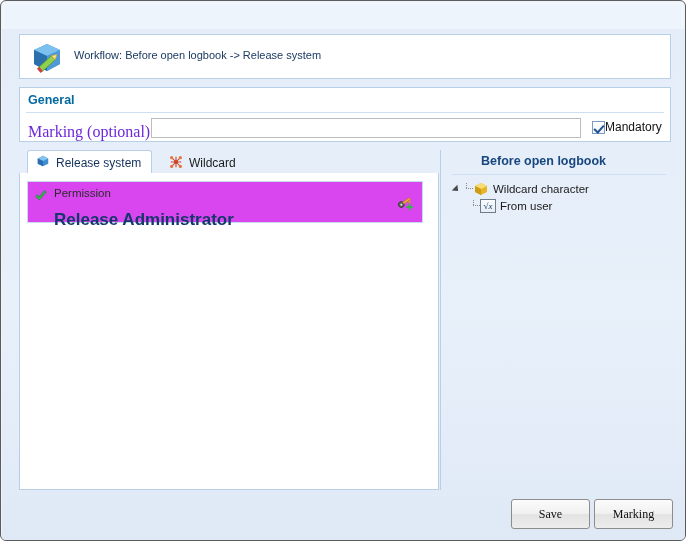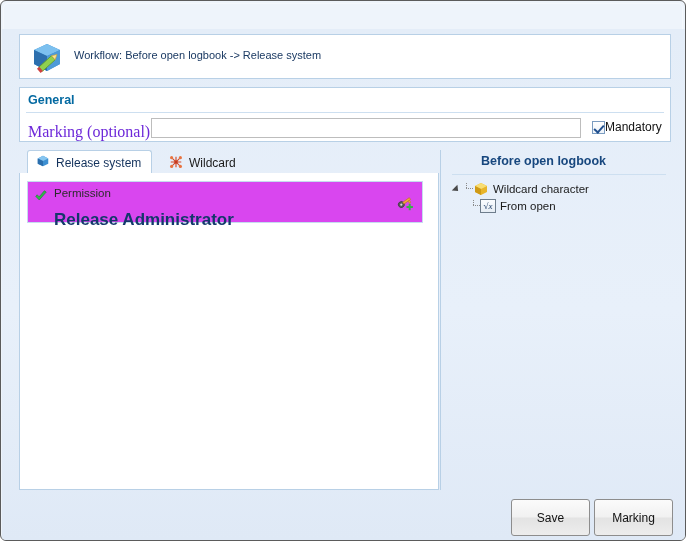--- a/index.html
+++ b/index.html
@@ -360,26 +360,26 @@
 
   
   .footer {
     position: absolute;
     left: 0; top: 466px;
     width: 683px; height: 45px;
   }
   .btn {
     position: absolute;
     top: 4px;
-    width: 79px; height: 37px;
+    width: 79px; height: 30px;
     box-sizing: border-box;
     border: 1px solid #8d8d8d;
     border-radius: 3px;
     background: linear-gradient(to bottom, #fbfbfb 0%, #f1f1f1 48%, #e3e3e3 52%, #ededed 100%);
-    font-family: Liberation Sans, sans-serif;
+    font-family: Liberation Serif, serif;
     font-size: 12px;
     color: #111;
     cursor: default;
   }
   .btn.save { left: 509px; }
   .btn.cancel { left: 592px; }
 </style>
 </head>
 <body>
 
@@ -489,21 +489,21 @@
                 <polygon points="8,2 14,5 14,11 8,14 2,11 2,5" fill="#e8b52a"></polygon>
                 <polygon points="8,2 14,5 8,8 2,5" fill="#f8dd72"></polygon>
                 <polygon points="2,5 8,8 8,14 2,11" fill="#cf9a16"></polygon>
               </svg>
             </span>
             <span class="tree-label">Wildcard character</span>
           </div>
           <div class="tree-row child">
             <span class="tree-dots"></span>
             <span class="fx-icon">√x</span>
-            <span class="tree-label">From open</span>
+            <span class="tree-label">From user</span>
           </div>
         </div>
       </div>
     </div>
 
     <div class="footer">
       <button class="btn save">Save</button>
       <button class="btn cancel">Marking</button>
     </div>
 

